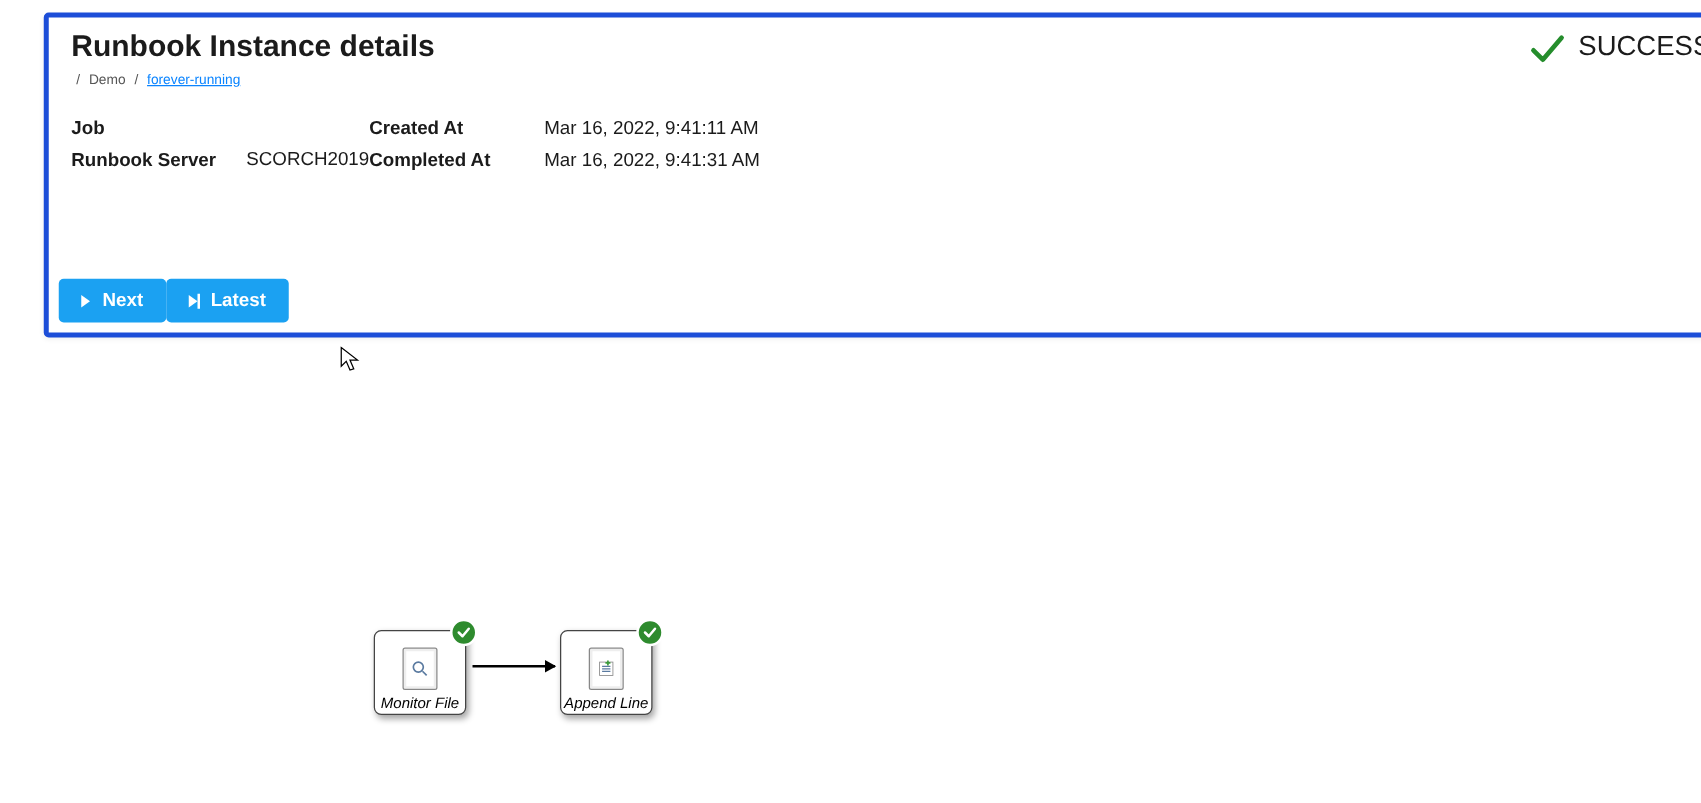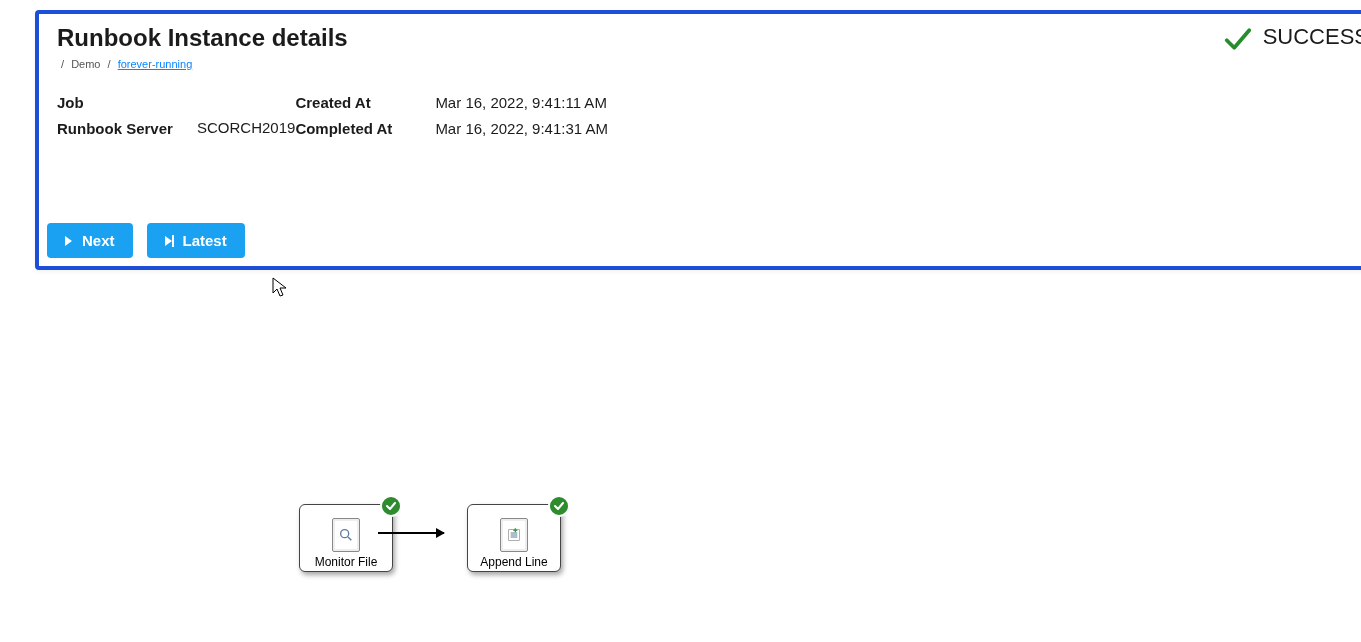--- a/index.html
+++ b/index.html
@@ -77,21 +77,21 @@
   }
   .nav-row {
     position: absolute;
     left: 8px;
     right: 8px;
     bottom: 8px;
     display: flex;
     justify-content: space-between;
     align-items: center;
   }
-  .nav-right { display: flex; gap: 14px; }
+  .nav-right { display: flex; gap: 0; }
   .btn {
     background: #1ba1f2;
     color: #ffffff;
     border: none;
     border-radius: 4px;
     padding: 9px 18px;
     font-size: 15px;
     font-weight: 600;
     display: inline-flex;
     align-items: center;
@@ -117,30 +117,31 @@
     width: 2px; height: 12px; background:#fff; margin-right:-1px;
   }
 
   
   .diagram {
     position: absolute;
     left: 0; top: 270px; right: 0; bottom: 0;
   }
   .activity {
     position: absolute;
-    width: 94px; height: 68px;
+    width: 74px; height: 68px;
     background: #ffffff;
     border: 1px solid #444;
     border-radius: 6px;
     box-shadow: 2px 3px 5px rgba(0,0,0,0.35);
     display: flex;
     flex-direction: column;
     align-items: center;
     justify-content: flex-end;
     padding-bottom: 3px;
+    font-style: italic;
   }
   .activity .icon-slot {
     width: 28px; height: 34px;
     background: #ffffff;
     border: 1px solid #888;
     border-radius: 2px;
     margin-top: 6px;
     position: relative;
     box-shadow: inset 0 0 0 2px #eee;
     display:flex; align-items:center; justify-content:center;
@@ -251,21 +252,21 @@
     <span class="badge-ok">
       <svg viewBox="0 0 24 24" fill="none" stroke="#fff" stroke-width="4" stroke-linecap="round" stroke-linejoin="round">
           <polyline points="4 12 10 18 20 6"></polyline>
         </svg>
     </span>
     <div class="act-label">Monitor File</div>
   </div>
 
   <div class="connector" style="left:378px; top:262px; width:66px;"></div>
 
-  <div class="activity" style="left:448px; top:234px;margin-left:19px;">
+  <div class="activity" style="left:448px; top:234px;">
     <div class="icon-slot">
       <svg width="16" height="16" viewBox="0 0 24 24">
         <rect x="4" y="4" width="16" height="16" fill="none" stroke="#888" stroke-width="1"></rect>
         <line x1="7" y1="9" x2="17" y2="9" stroke="#5a7aa0" stroke-width="1.5"></line>
         <line x1="7" y1="12" x2="17" y2="12" stroke="#5a7aa0" stroke-width="1.5"></line>
         <line x1="7" y1="15" x2="17" y2="15" stroke="#5a7aa0" stroke-width="1.5"></line>
         <line x1="14" y1="2" x2="14" y2="8" stroke="#3a9a3a" stroke-width="2"></line>
         <line x1="11" y1="5" x2="17" y2="5" stroke="#3a9a3a" stroke-width="2"></line>
       </svg>
     </div>

